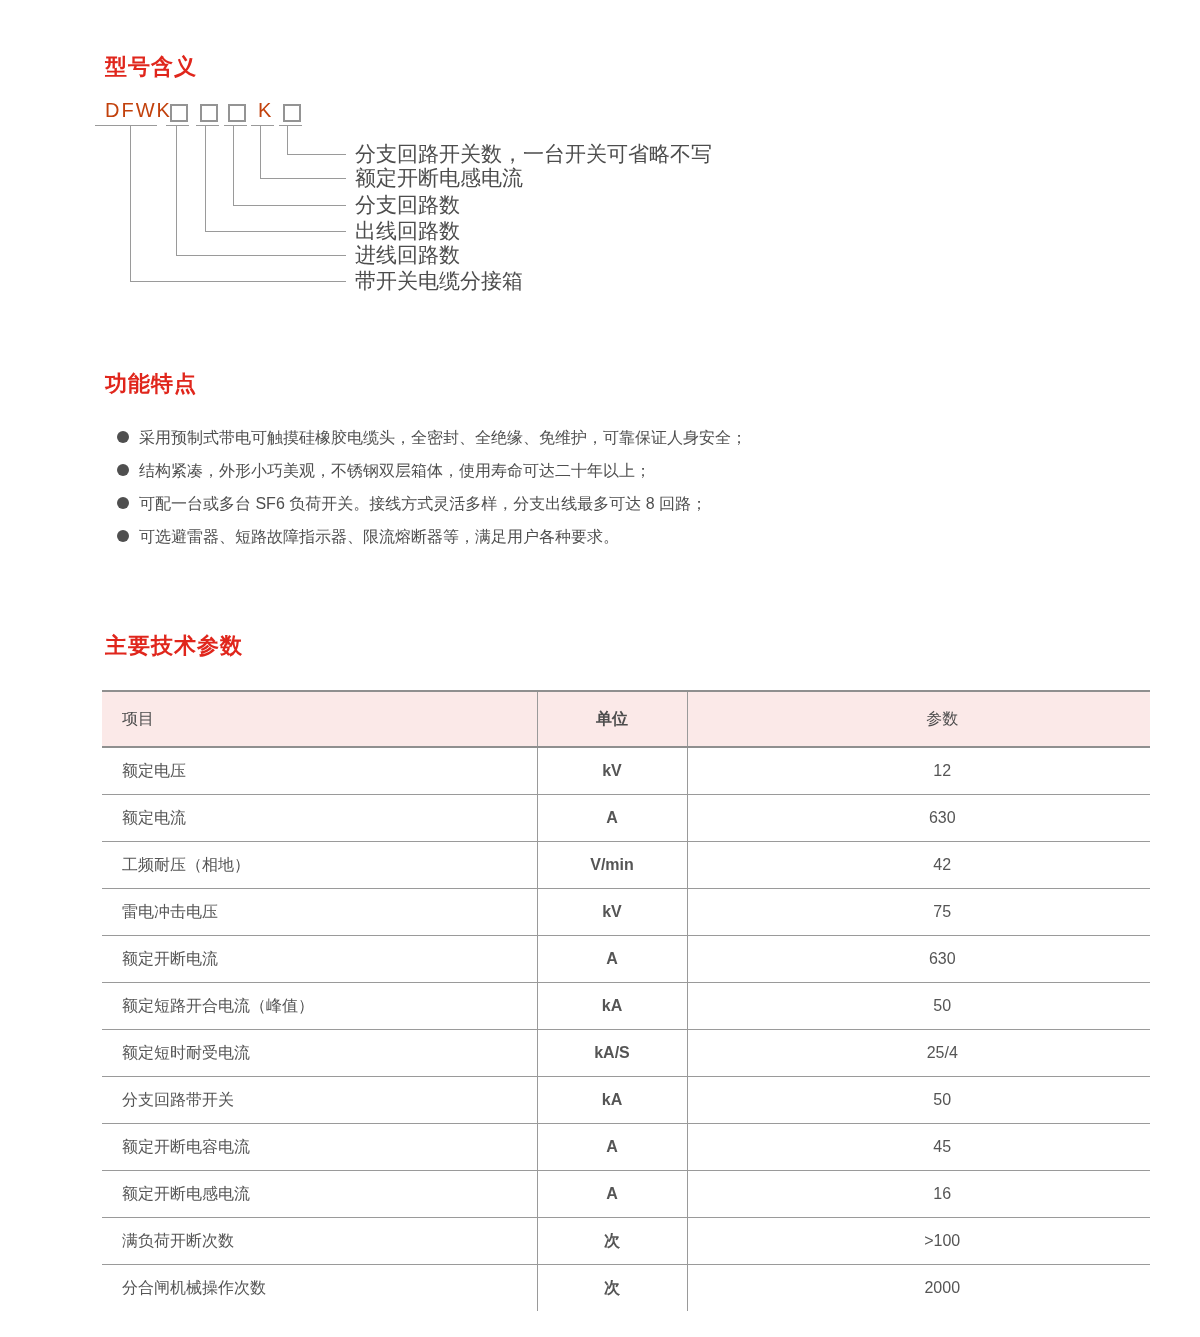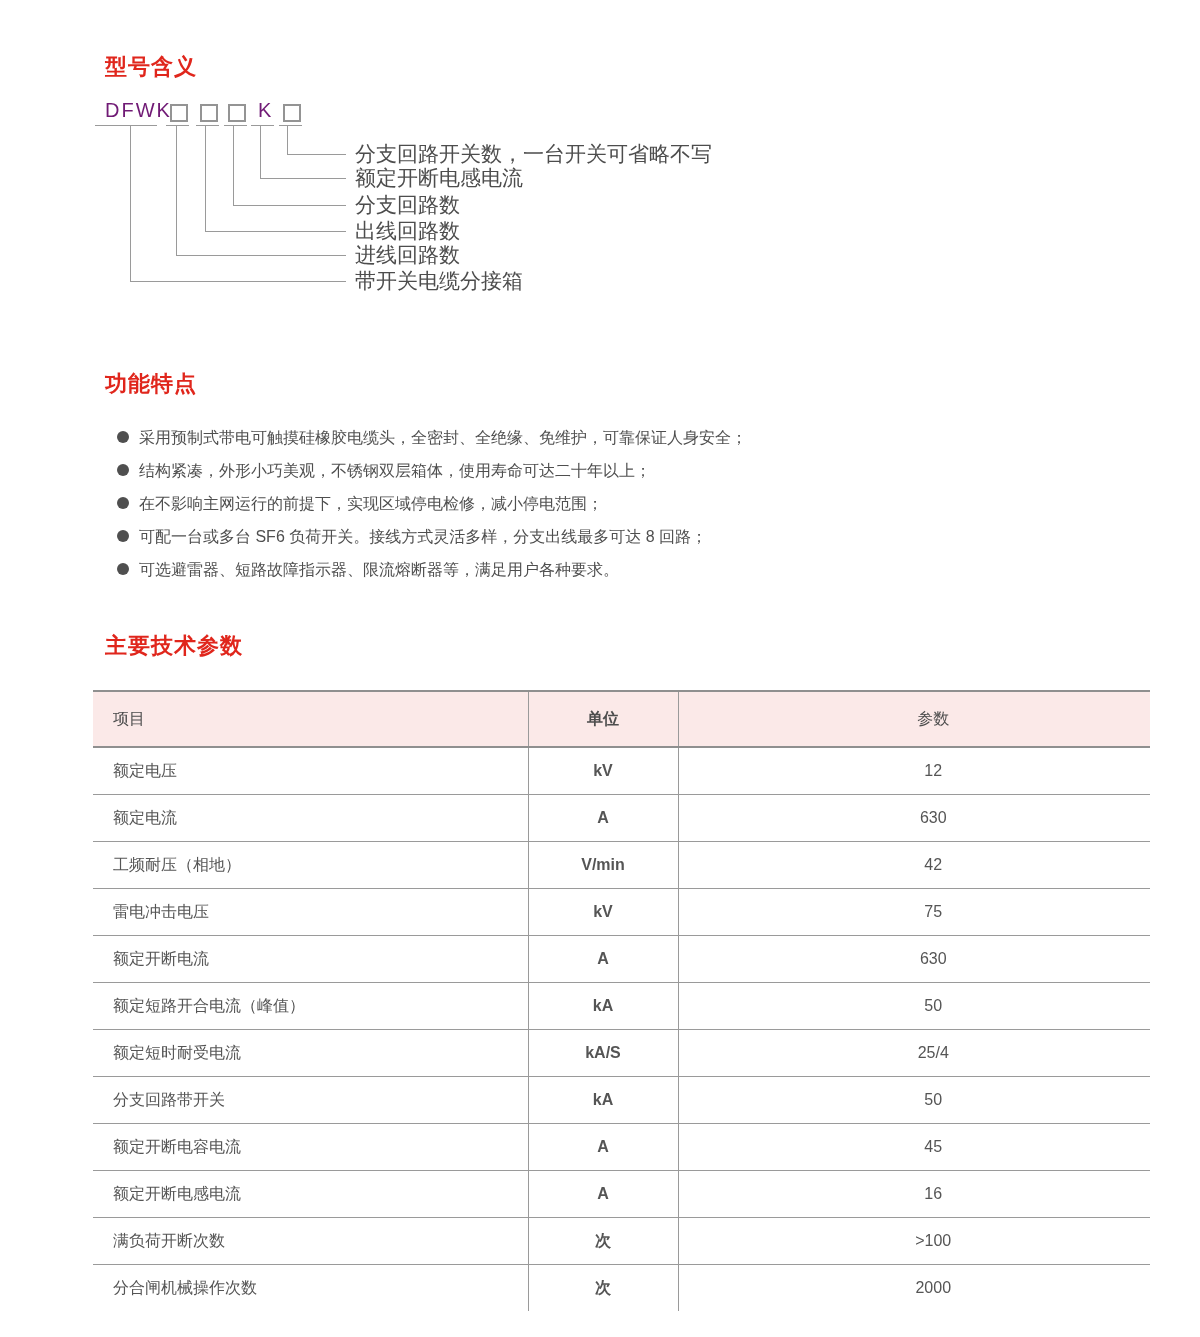--- a/index.html
+++ b/index.html
@@ -5,32 +5,32 @@
   html,body{margin:0;padding:0;background:#ffffff;}
   .page{
     position:relative;width:1100px;height:1337px;margin:0 auto;background:#ffffff;
     font-family:"Liberation Sans","DejaVu Sans",sans-serif;color:#4f4f4f;overflow:hidden;
   }
   .section-title{
     position:absolute;left:55px;margin:0;font-size:22px;font-weight:bold;color:#e0261c;
     letter-spacing:1px;
   }
   
-  .model-text{position:absolute;top:100px;font-size:20px;color:#701a75;letter-spacing:2px;line-height:20px;}
+  .model-text{position:absolute;top:100px;font-size:20px;color:#c2410c;letter-spacing:2px;line-height:20px;}
   .model-box{position:absolute;top:104px;width:14px;height:14px;border:2px solid #949494;background:#fff;}
   .underline{position:absolute;top:125px;height:0;border-top:1px solid #9a9a9a;}
   .connector{position:absolute;border-left:1px solid #9a9a9a;border-bottom:1px solid #9a9a9a;}
   .model-label{position:absolute;left:305px;height:22px;line-height:22px;font-size:21px;color:#4d4d4d;white-space:nowrap;}
   
   .features{position:absolute;left:55px;top:409px;list-style:none;margin:12px;padding:0;}
   .features li{display:flex;height:33px;line-height:33px;font-size:16px;color:#4f4f4f;white-space:nowrap;}
   .dot{width:12px;height:12px;border-radius:50%;background:#4f4f4f;margin:10px 10px 0 0;flex:0 0 auto;}
   
   .param-table{
-    position:absolute;left:43px;top:690px;width:1095px;border-collapse:collapse;table-layout:fixed;
+    position:absolute;left:52px;top:690px;width:1095px;border-collapse:collapse;table-layout:fixed;
     border-top:2px solid #8f8f8f;font-size:16px;color:#555555;
   }
   .param-table col.c1{width:435px;}
   .param-table col.c2{width:150px;}
   .param-table col.c3{width:510px;}
   .param-table th{
     height:52px;background:#fbe9e8;font-weight:normal;color:#4d4d4d;
     border-bottom:2px solid #8f8f8f;
   }
   .param-table td{height:44px;border-bottom:1px solid #9a9a9a;}
@@ -84,24 +84,20 @@
   <h2 class="section-title" style="top:369px">功能特点</h2>
 
   <ul class="features">
     <li>
       <span class="dot"></span>
       <span>采用预制式带电可触摸硅橡胶电缆头，全密封、全绝缘、免维护，可靠保证人身安全；</span>
     </li>
     <li>
       <span class="dot"></span>
       <span>结构紧凑，外形小巧美观，不锈钢双层箱体，使用寿命可达二十年以上；</span>
-    </li>
-    <li>
-      <span class="dot"></span>
-      <span>在不影响主网运行的前提下，实现区域停电检修，减小停电范围；</span>
     </li>
     <li>
       <span class="dot"></span>
       <span>可配一台或多台 SF6 负荷开关。接线方式灵活多样，分支出线最多可达 8 回路；</span>
     </li>
     <li>
       <span class="dot"></span>
       <span>可选避雷器、短路故障指示器、限流熔断器等，满足用户各种要求。</span>
     </li>
   </ul>

